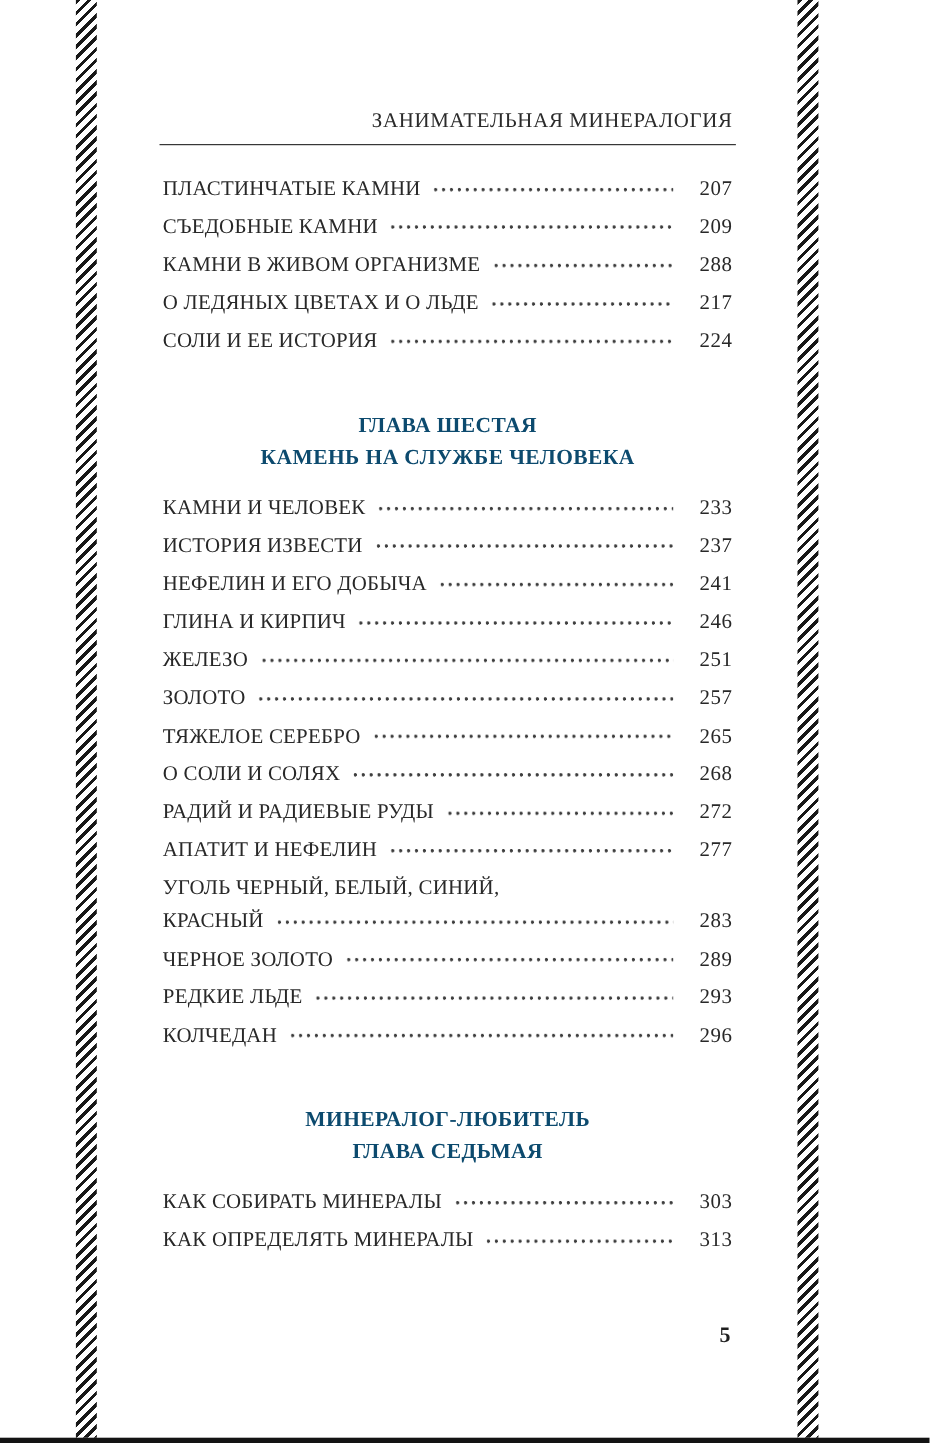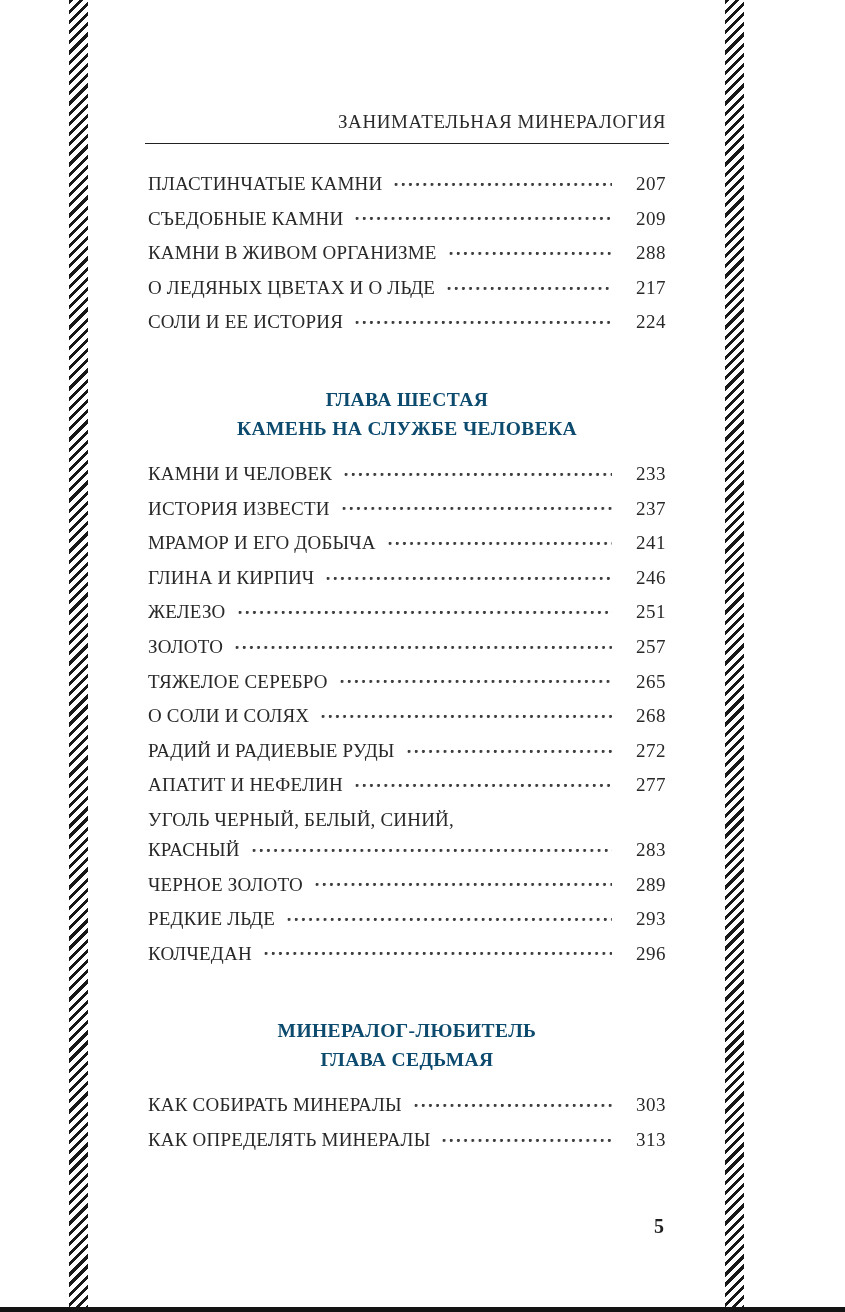--- a/index.html
+++ b/index.html
@@ -23,21 +23,21 @@
   }
   .hatch-left  { left: 69px; }
   .hatch-right { left: 725px; }
 
   .bottom-edge {
     position: absolute; left: 0; right: 0; bottom: 0; height: 5px;
     background: #131313;
   }
 
   .content {
-    position: absolute; left: 148px; top: 12px; width: 518px;
+    position: absolute; left: 148px; top: 0; width: 518px;
   }
 
   .running-title {
     padding-top: 99px;
     text-align: right;
     font-size: 19px;
     line-height: 22px;
     letter-spacing: 0.6px;
     color: #2b2b2b;
   }
@@ -159,21 +159,21 @@
         <span class="label">КАМНИ И ЧЕЛОВЕК</span>
         <span class="leader"></span>
         <span class="num">233</span>
       </div>
       <div class="entry">
         <span class="label">ИСТОРИЯ ИЗВЕСТИ</span>
         <span class="leader"></span>
         <span class="num">237</span>
       </div>
       <div class="entry">
-        <span class="label">МРАМОР И ЕГО ДОБЫЧА</span>
+        <span class="label">НЕФЕЛИН И ЕГО ДОБЫЧА</span>
         <span class="leader"></span>
         <span class="num">241</span>
       </div>
       <div class="entry">
         <span class="label">ГЛИНА И КИРПИЧ</span>
         <span class="leader"></span>
         <span class="num">246</span>
       </div>
       <div class="entry">
         <span class="label">ЖЕЛЕЗО</span>

